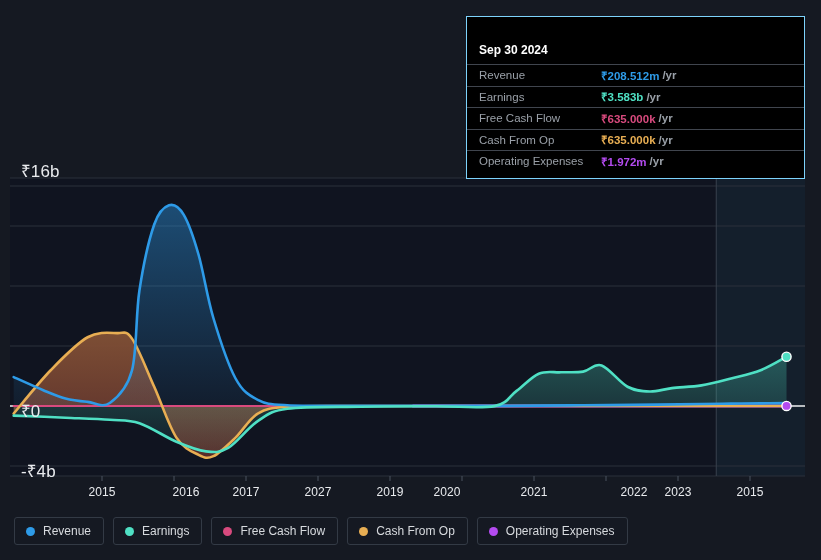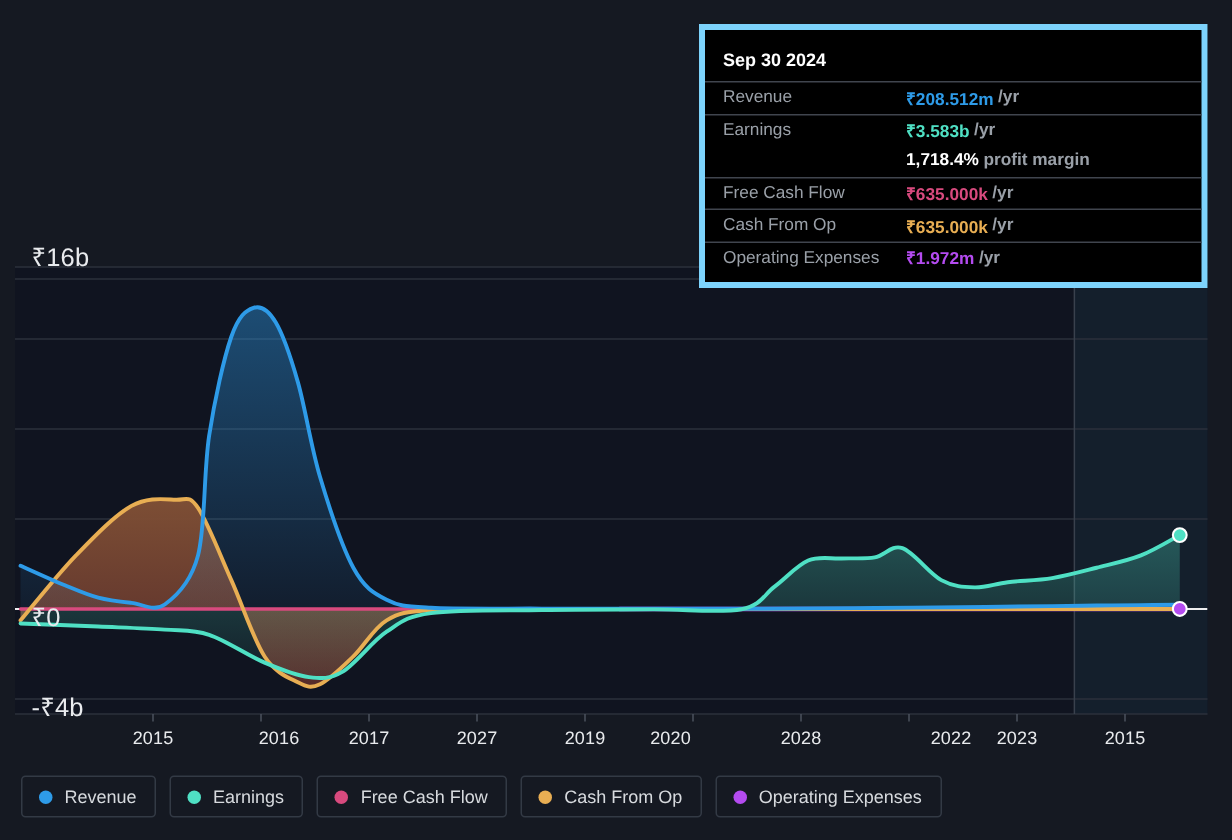--- a/index.html
+++ b/index.html
@@ -42,23 +42,23 @@
     text-align: right;
   }
 
   
   #tooltip {
     position: absolute;
     left: 466px;
     top: 16px;
     width: 339px;
     background: #000000;
-    border: 4px solid #7dd3fc;
+    border: 1px solid #7dd3fc;
     box-sizing: border-box;
-    padding: 12px 0 6px 0;
+    padding: 25px 0 6px 0;
     z-index: 40;
   }
   #tooltip .tt-date {
     font-size: 12px;
     font-weight: bold;
     color: #ffffff;
     padding: 1px 12px 7px 12px;
   }
   .tt-row {
     display: flex;
@@ -183,45 +183,40 @@
 <div class="axis-label y-axis-label" style="top:159px;">₹16b</div>
 <div class="axis-label y-axis-label" style="top:399px;">₹0</div>
 <div class="axis-label y-axis-label" style="top:459px;">-₹4b</div>
 
 <div class="axis-label x-axis-label" style="left:102px;">2015</div>
 <div class="axis-label x-axis-label" style="left:186px;">2016</div>
 <div class="axis-label x-axis-label" style="left:246px;">2017</div>
 <div class="axis-label x-axis-label" style="left:318px;">2027</div>
 <div class="axis-label x-axis-label" style="left:390px;">2019</div>
 <div class="axis-label x-axis-label" style="left:447px;">2020</div>
-<div class="axis-label x-axis-label" style="left:534px;">2028</div>
+<div class="axis-label x-axis-label" style="left:534px;">2021</div>
 <div class="axis-label x-axis-label" style="left:634px;">2022</div>
 <div class="axis-label x-axis-label" style="left:678px;">2023</div>
 <div class="axis-label x-axis-label" style="left:750px;">2015</div>
 
 <div id="tooltip">
   <div class="tt-date">Sep 30 2024</div>
 
   <div class="tt-row">
     <span class="tt-label">Revenue</span>
     <span class="tt-value" style="color:#2e9be8">₹208.512m</span>
     <span class="tt-unit">/yr</span>
   </div>
 
   <div class="tt-row">
     <span class="tt-label">Earnings</span>
     <span class="tt-value" style="color:#4fe0c4">₹3.583b</span>
     <span class="tt-unit">/yr</span>
   </div>
 
-  <div class="tt-row noline">
-    <span class="tt-label"></span>
-    <span class="tt-value" style="color:#ffffff">1,718.4%</span>
-    <span class="tt-unit">profit margin</span>
-  </div>
 
   <div class="tt-row">
     <span class="tt-label">Free Cash Flow</span>
     <span class="tt-value" style="color:#d84a7e">₹635.000k</span>
     <span class="tt-unit">/yr</span>
   </div>
 
   <div class="tt-row">
     <span class="tt-label">Cash From Op</span>
     <span class="tt-value" style="color:#e8ae53">₹635.000k</span>

